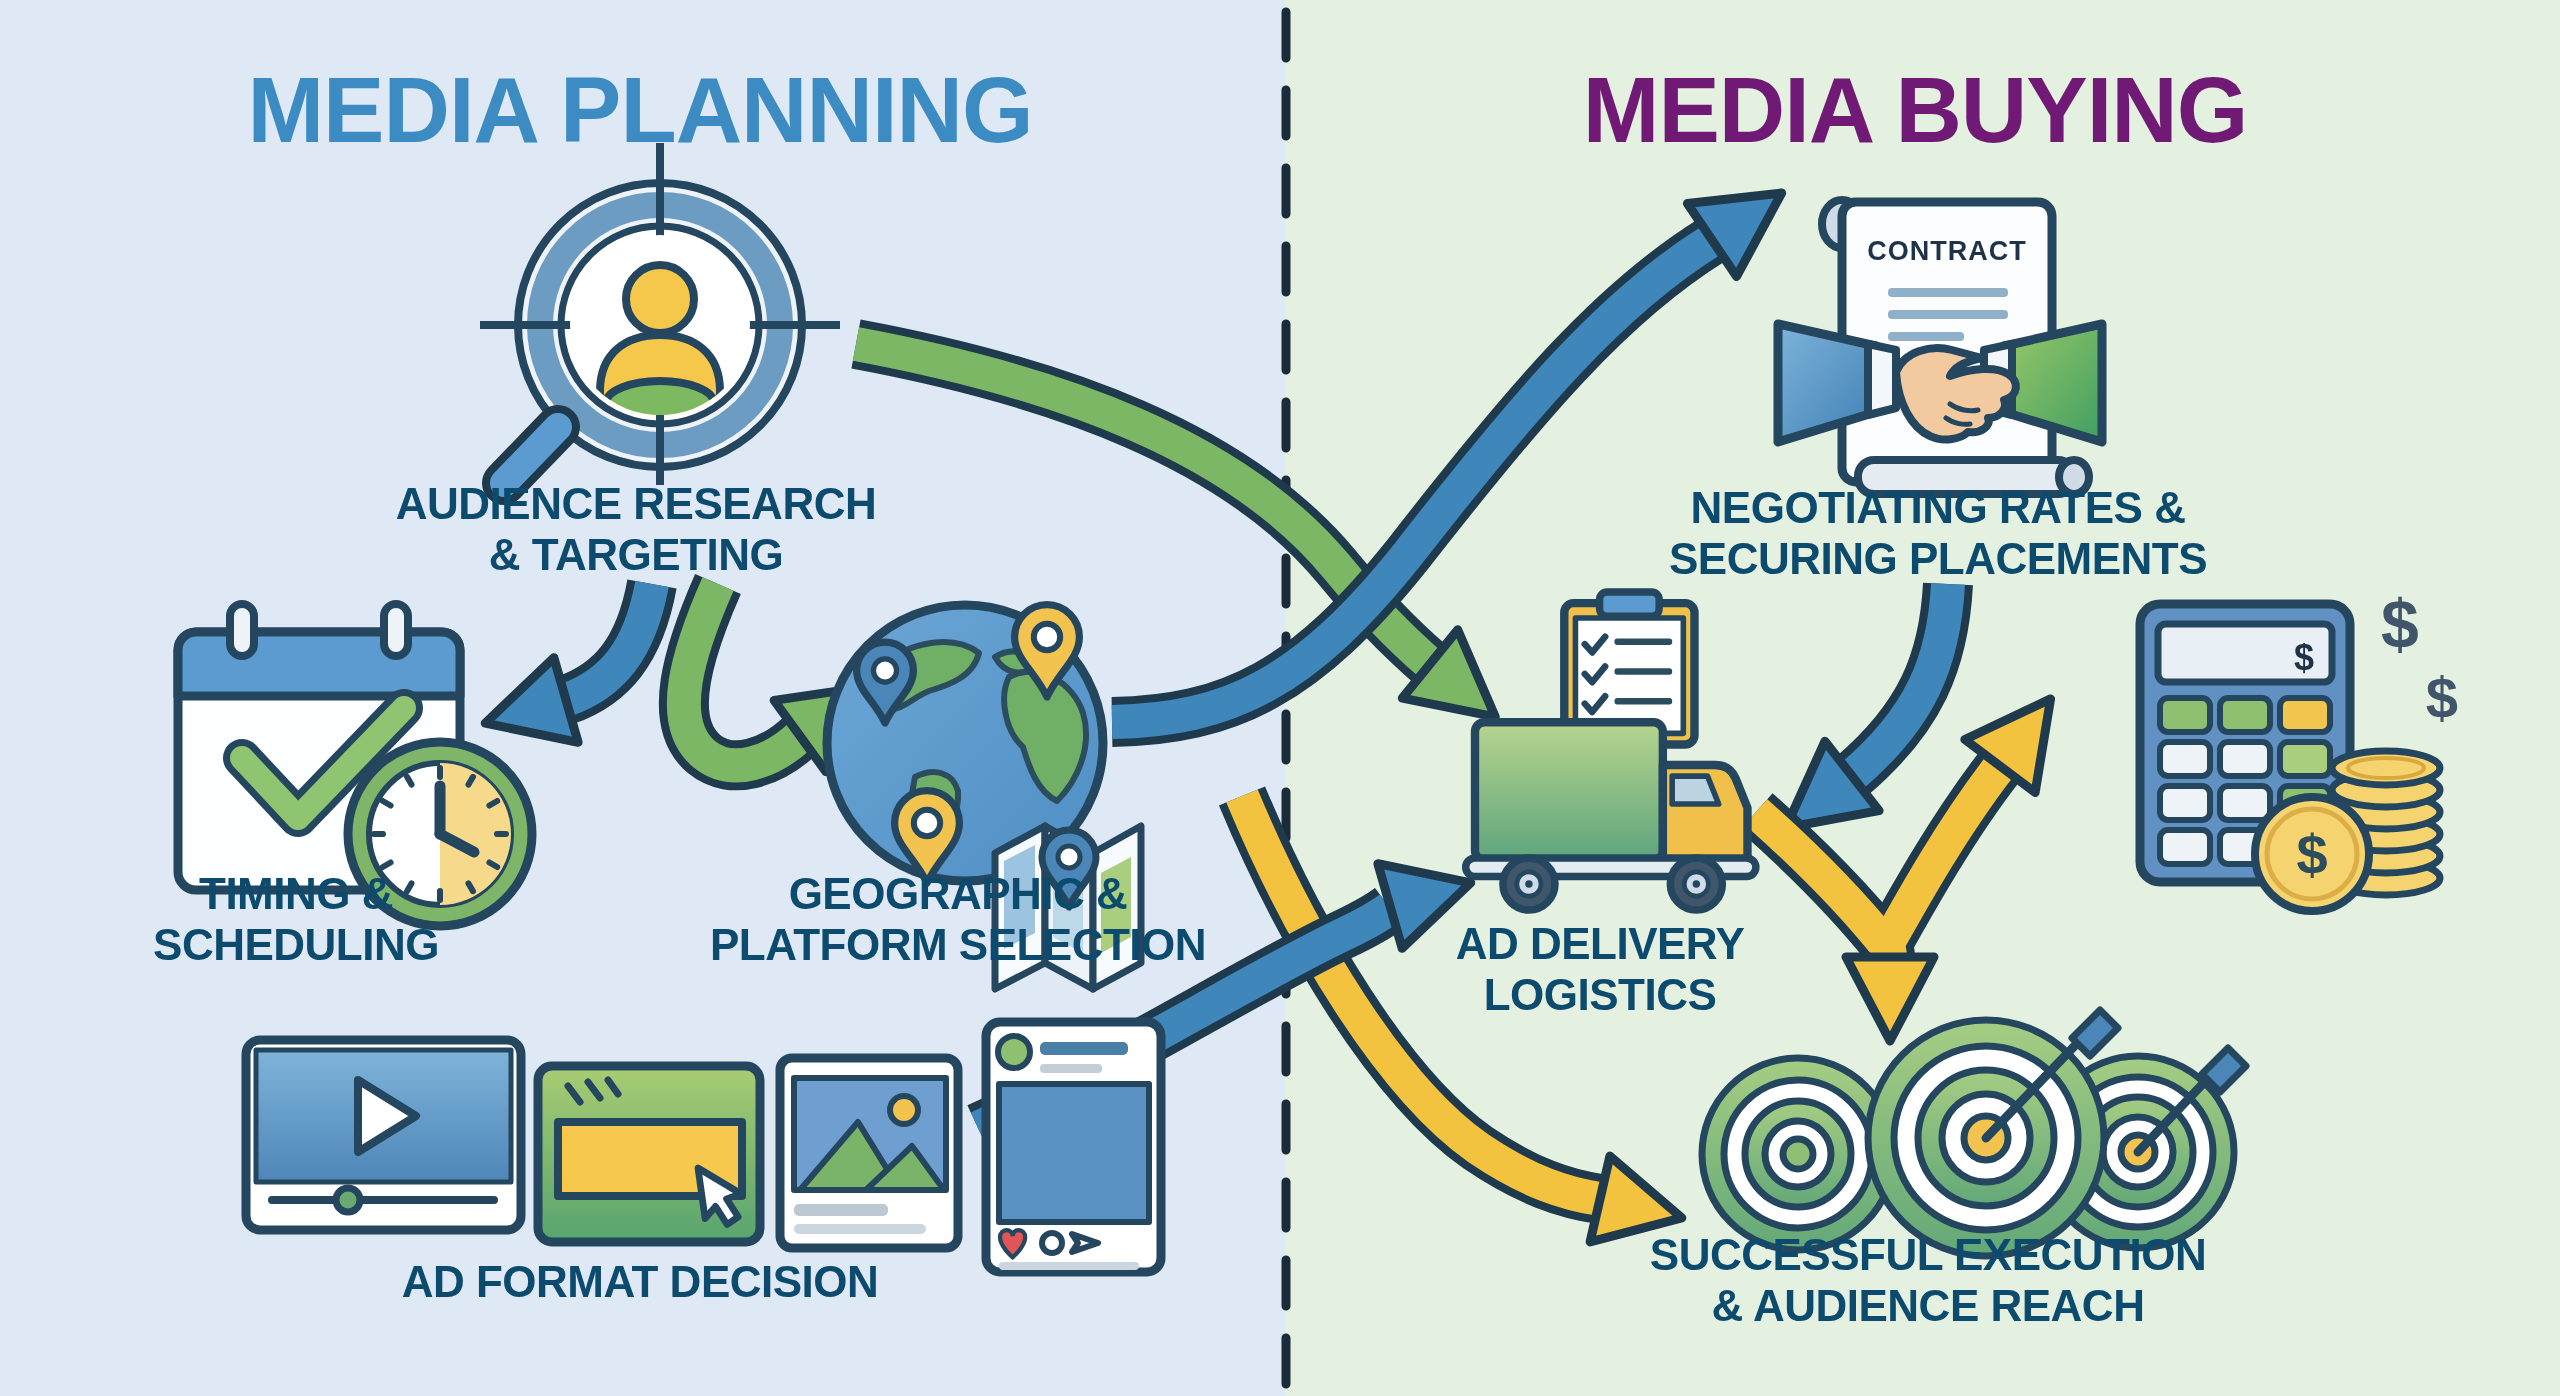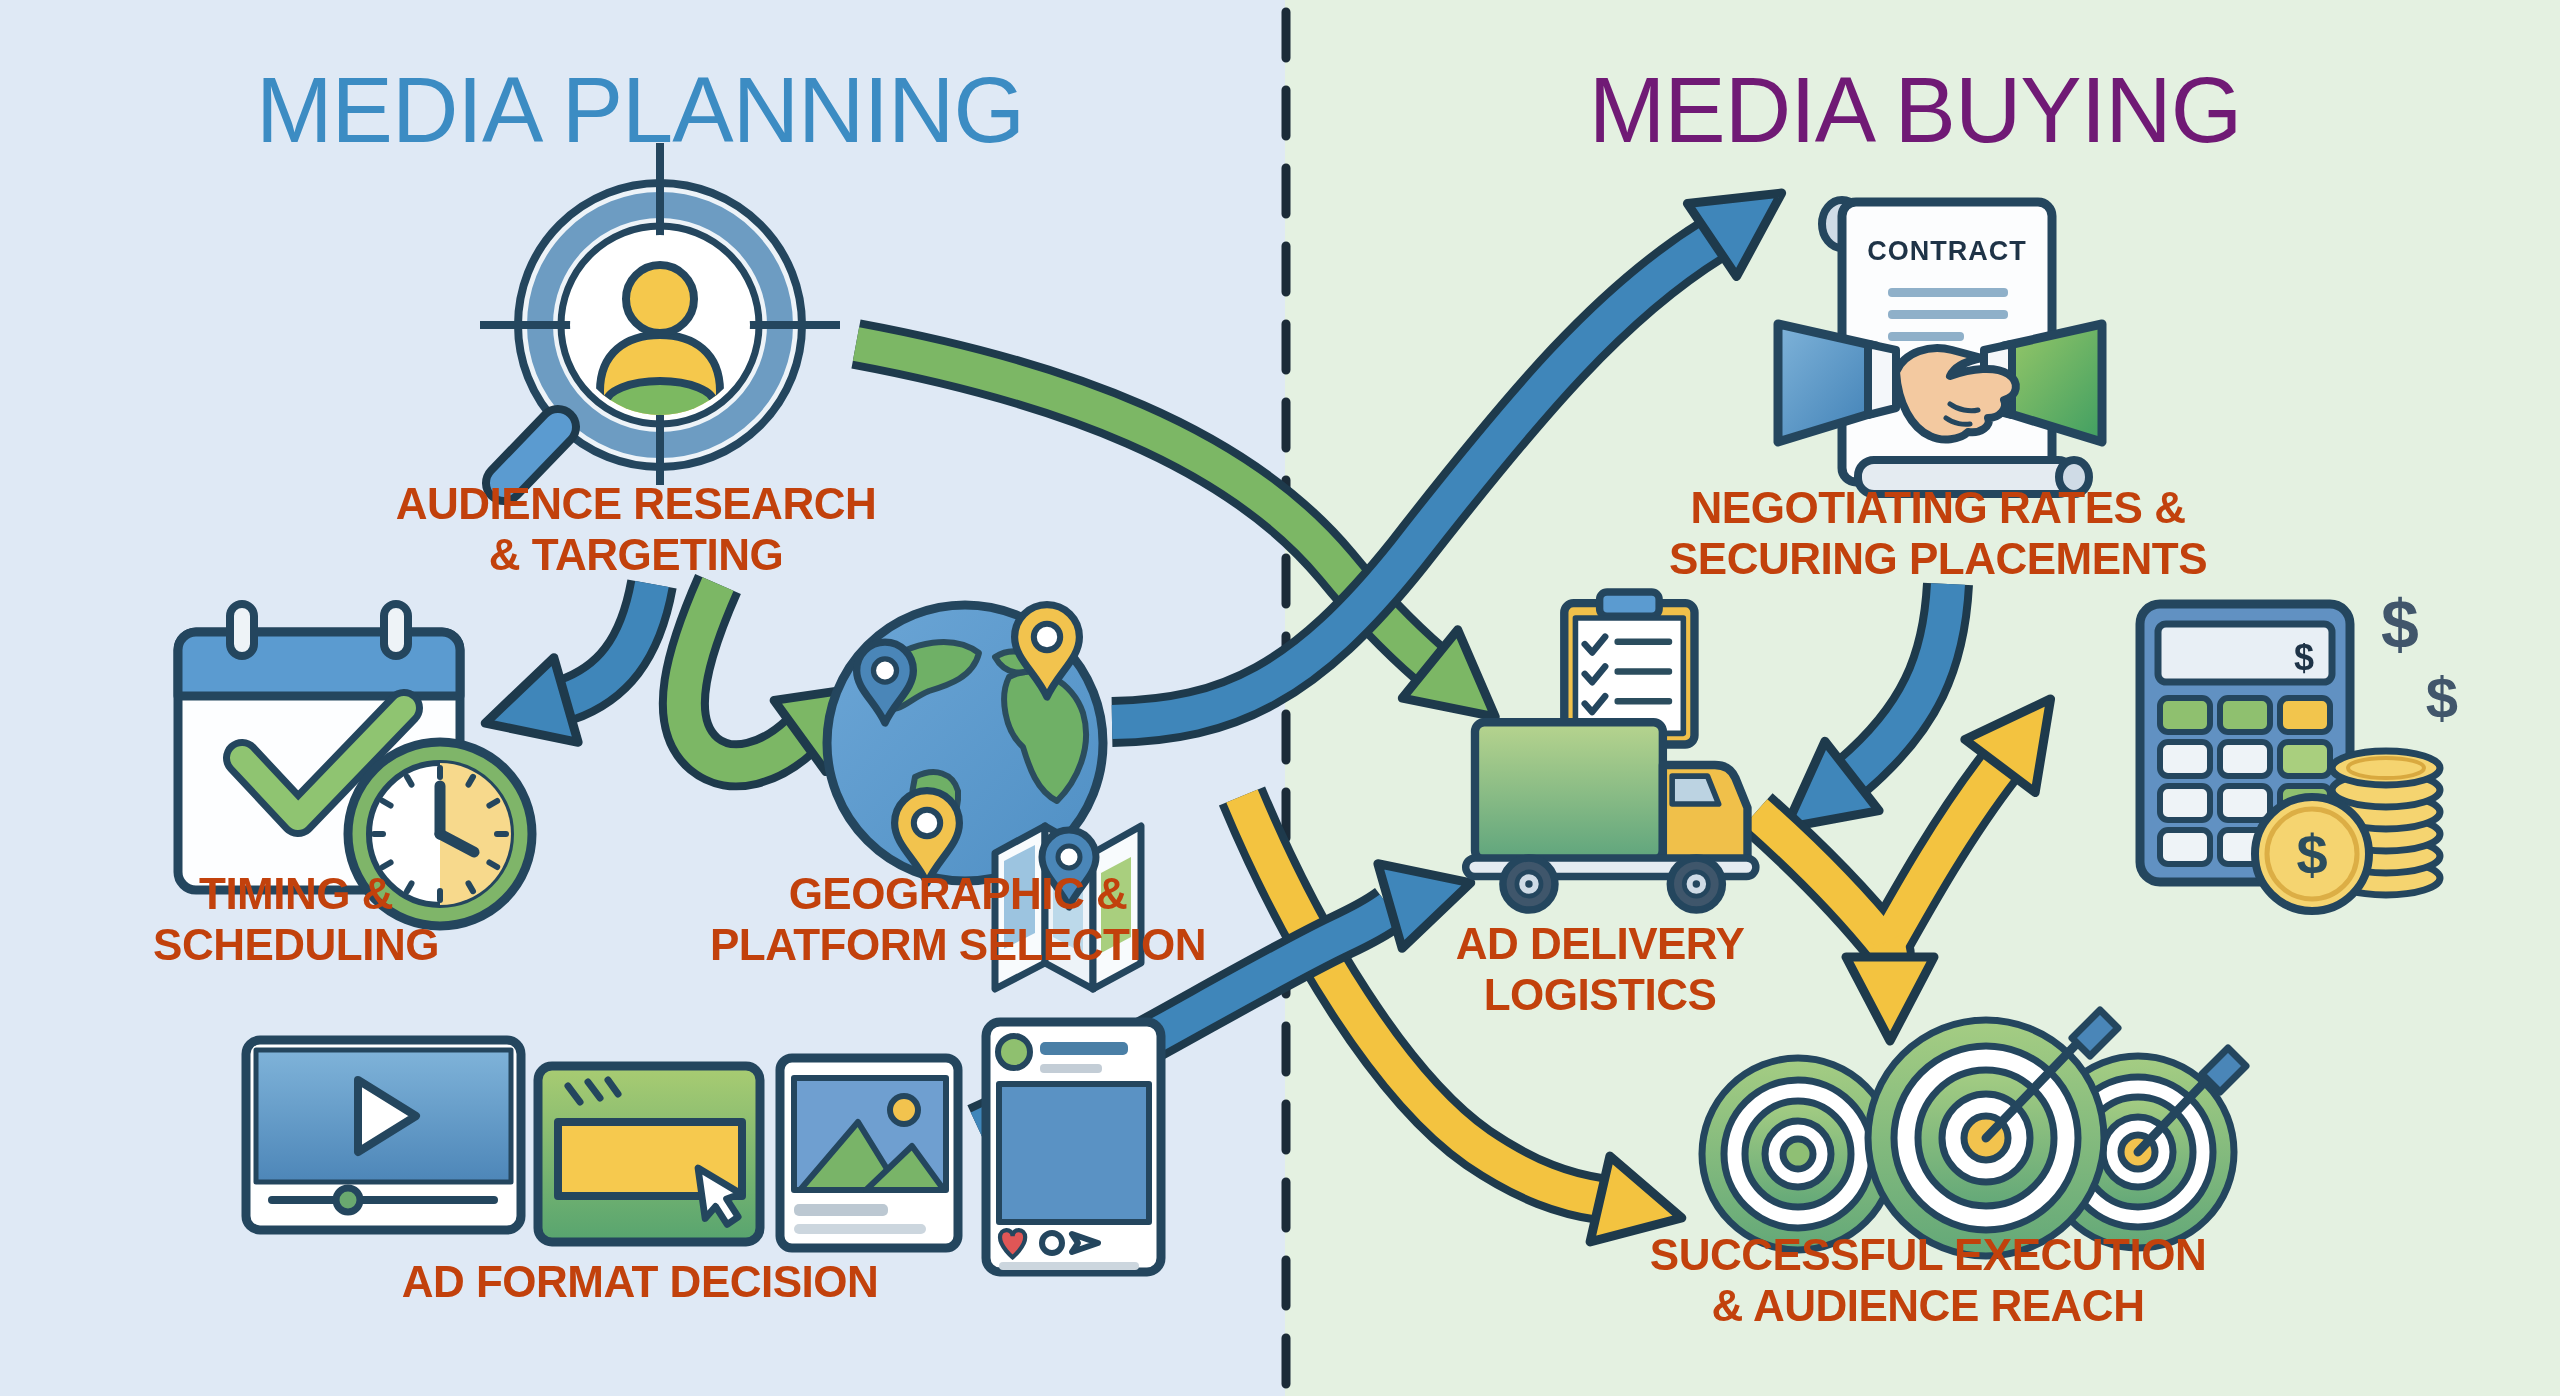--- a/index.html
+++ b/index.html
@@ -2,26 +2,26 @@
 <html><head>
 <meta charset="utf-8">
 <style>
   html,body{margin:0;padding:0;background:#cfd8e0;}
   #canvas{position:relative;width:2560px;height:1396px;overflow:hidden;
           font-family:"Liberation Sans",sans-serif;}
   .half{position:absolute;top:0;height:100%;}
   #half-left{left:0;width:1285px;background:#dfe9f5;}
   #half-right{left:1285px;width:1275px;background:#e4f1e1;}
   #art{position:absolute;left:0;top:0;}
-  .title{position:absolute;transform:translateX(-50%);font-size:92px;font-weight:normal;
+  .title{position:absolute;transform:translateX(-50%);font-size:92px;font-weight:bold;
          letter-spacing:-1px;white-space:nowrap;}
   .title.blue{color:#3c8cc3;}
   .title.green{color:#701a75;}
   .label{position:absolute;transform:translateX(-50%);text-align:center;
-         font-size:44px;font-weight:bold;line-height:1.16;color:#c2410c;
+         font-size:44px;font-weight:bold;line-height:1.16;color:#0c4a6e;
          white-space:pre-line;letter-spacing:-0.5px;}
   
   .aO{fill:none;stroke:#1e3a4c;stroke-width:50;}
   .aF{fill:none;stroke-width:34;}
   .aF.blue{stroke:#3f86ba}.aF.green{stroke:#7cb765}.aF.yellow{stroke:#f3c340}
   .hd{stroke:#1e3a4c;stroke-width:9;stroke-linejoin:round;}
   .hd.blue{fill:#3f86ba}.hd.green{fill:#7cb765}.hd.yellow{fill:#f3c340}
   .oln{stroke:#24465e;stroke-linejoin:round;}
 </style>
 </head>

